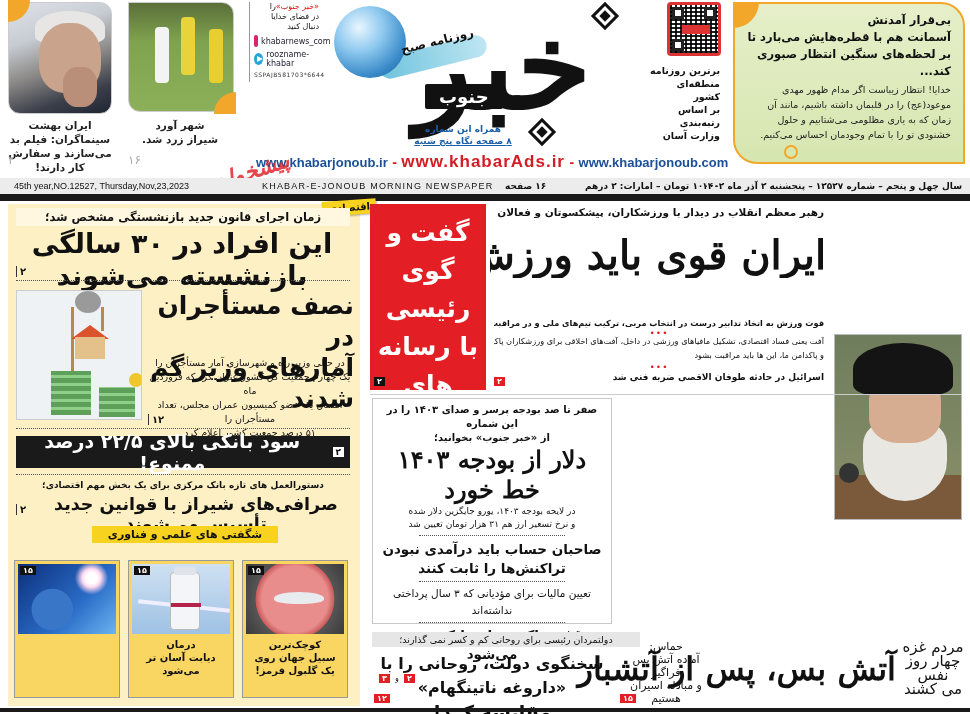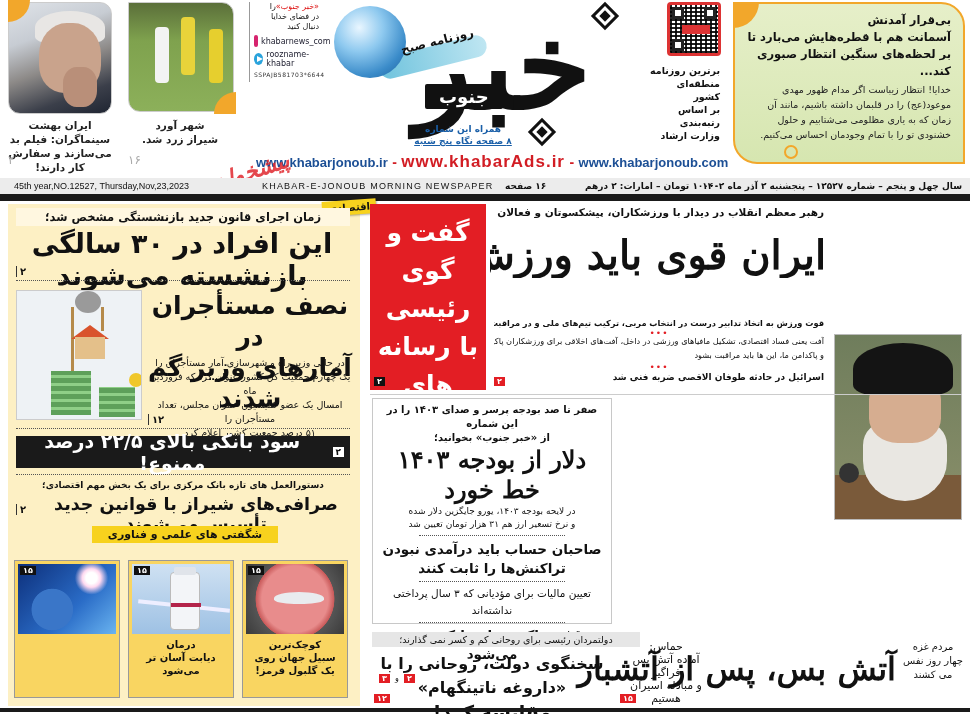--- a/index.html
+++ b/index.html
@@ -59,21 +59,21 @@
 
   
   .datebar { background: #ececec; height: 16px; font-size: 9px; display:flex; align-items:center; }
   .blackrule { background: #1a1a1a; height: 7px; }
 
   
   .left-col { background: #fdf0c4; }
   .section-tag { background: #f7d21e; font-size: 10px; font-weight: bold; padding: 2px 6px; transform: rotate(-4deg); box-shadow: 1px 1px 2px rgba(0,0,0,0.3); }
   .kicker-strip { background: #fff7e0; font-size: 11.5px; font-weight: bold; direction: rtl; text-align: center; padding: 2px 4px; }
   .head-xl { font-size: 27px; font-weight: bold; line-height: 32px; direction: rtl; text-align: center; letter-spacing: -0.5px; }
-  .head-lg { font-size: 25px; font-weight: bold; line-height: 31px; direction: rtl; text-align: center; }
+  .head-lg { font-size: 25px; font-weight: bold; line-height: 31px; direction: rtl; text-align: right; }
   .body-s { font-size: 9.5px; line-height: 14px; direction: rtl; text-align: center; }
   .pnum { display:inline-block; font-size: 10px; font-weight: bold; padding: 0 3px; border-left: 1px solid #333; line-height: 11px; }
   .dots { border-bottom: 1px dotted #555; }
   .black-banner { background: #1a1a1a; color: #fff; font-size: 19px; font-weight: bold; direction: rtl; text-align: center; padding: 3px 6px; display:flex; align-items:center; justify-content:center; gap: 10px; }
   .pnum-box { display:inline-block; background:#fff; color:#111; font-size:9px; padding:0 3px; font-weight:bold; }
   .tech-label { background: #f7d21e; font-size: 11px; font-weight: bold; padding: 2px 8px; direction: rtl; }
   .card { background: #f9d561; border: 1px solid #999; padding: 3px; }
   .card .img { height: 70px; position: relative; overflow: hidden; }
   .card .num { position:absolute; left:2px; top:2px; background:#111; color:#fff; font-size:8px; font-weight:bold; padding:0 3px; }
   .card .cap2 { font-size: 10px; line-height: 13px; font-weight: bold; direction: rtl; text-align: center; margin-top: 4px; }
@@ -114,21 +114,21 @@
   .budget-box { border: 1px solid #c8c8c8; background:#fff; padding: 4px 6px; }
   .budget-kicker { font-size: 10px; font-weight: bold; line-height: 14px; direction: rtl; text-align: center; }
   .budget-head { font-family: "DejaVu Serif", serif; font-size: 24px; font-weight: bold; line-height: 30px; direction: rtl; text-align: center; }
   .budget-body { font-size: 9px; line-height: 13px; direction: rtl; text-align: center; }
   .budget-sub { font-size: 13.5px; font-weight: bold; line-height: 19px; direction: rtl; text-align: center; }
   .budget-sub2 { font-size: 12px; line-height: 17px; direction: rtl; text-align: center; }
 
   .kicker-grey { background: #e6e6e6; font-size: 9.5px; direction: rtl; text-align: center; padding: 2px 4px; }
   .rouhani-head { font-size: 19px; font-weight: bold; line-height: 24px; direction: rtl; text-align: center; }
   .gaza-head { font-family: "DejaVu Serif", serif; font-size: 32px; font-weight: bold; line-height: 38px; direction: rtl; text-align: center; white-space: nowrap; letter-spacing: -1px; }
-  .gaza-side { font-size: 10px; line-height: 14px; direction: rtl; text-align: center; }
+  .gaza-side { font-size: 15px; line-height: 14px; direction: rtl; text-align: center; }
 
   .bottom-rule { background:#1a1a1a; height: 4px; }
   .watermark { color: #e0282e; font-family: "DejaVu Serif", serif; font-style: italic; font-weight: bold; opacity: 0.85; }
 </style>
 </head>
 <body>
 
 <div class="abs" style="left:0;top:0;width:970px;height:178px;">
 
   <div class="abs thumb thumb-man" style="left:8px;top:2px;width:104px;height:112px;">
@@ -186,21 +186,21 @@
     <div class="fin" style="left:2px;top:2px;"></div>
     <div class="fin" style="right:2px;top:2px;"></div>
     <div class="fin" style="left:2px;bottom:2px;"></div>
     <div class="badge"></div>
   </div>
   <div class="abs rank" style="left:650px;top:64px;width:70px;">
     <div>برترین روزنامه</div>
     <div>منطقه‌ای کشور</div>
     <div>بر اساس</div>
     <div>رتبه‌بندی</div>
-    <div>وزارت ارشاد</div>
+    <div>وزارت آسان</div>
   </div>
 
   <div class="abs quote-box" style="left:733px;top:2px;width:232px;height:162px;">
     <div class="h">بی‌قرار آمدنش</div>
     <div class="h">آسمانت هم با قطره‌هایش می‌بارد تا</div>
     <div class="h">بر لحظه‌های سنگین انتظار صبوری کند...</div>
     <div class="b">خدایا! انتظار زیباست اگر مدام ظهور مهدی موعود(عج) را در قلبمان داشته باشیم، مانند آن زمان که به یاری مظلومی می‌شتابیم و حلول خشنودی تو را با تمام وجودمان احساس می‌کنیم.</div>
   </div>
   <div class="quote-tab" style="left:733px;top:2px;border-radius:0 0 26px 0;"></div>
   <div class="abs" style="left:784px;top:145px;width:14px;height:14px;border-radius:50%;border:2px solid #f2a72b;"></div>

